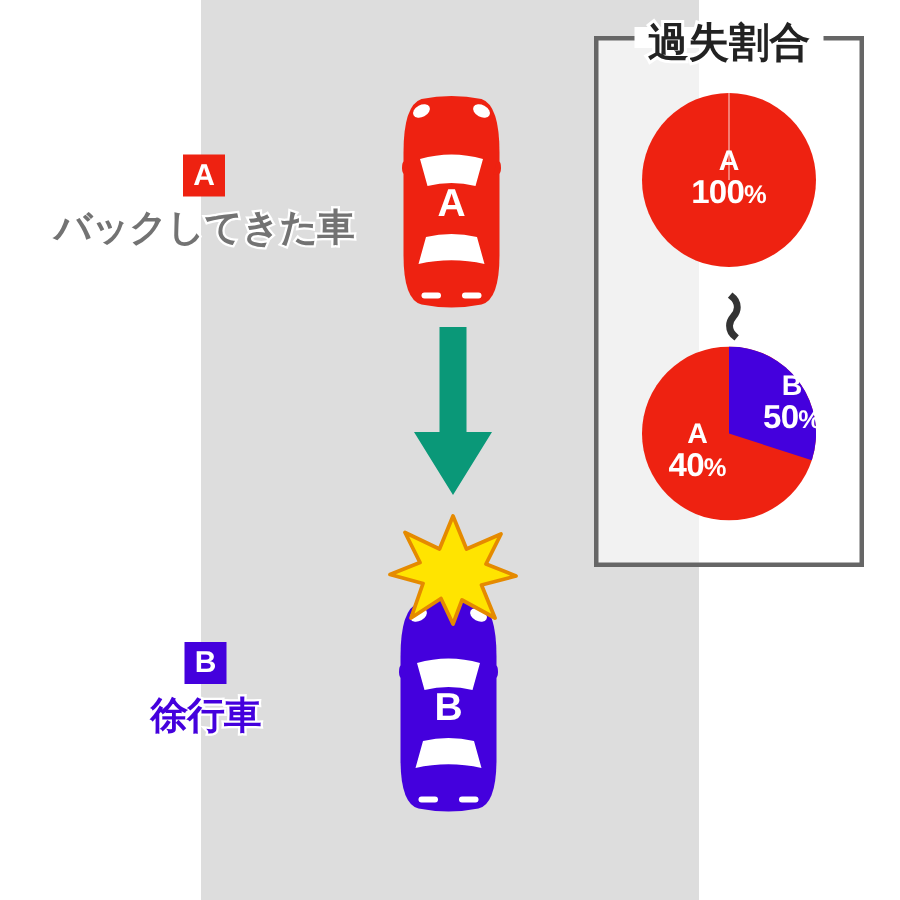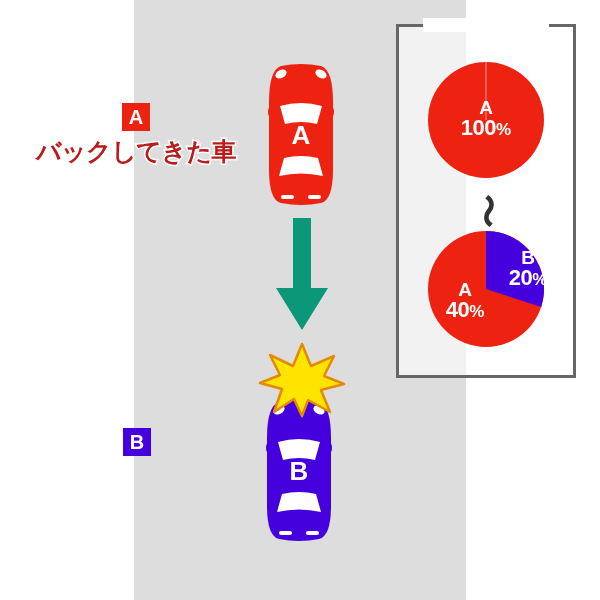--- a/index.html
+++ b/index.html
@@ -49,21 +49,21 @@
   .badge-a { background: #ee2211; }
   .badge-b { background: #4400dd; }
   .label-text {
     font-size: 25px;
     font-weight: bold;
     letter-spacing: -0.5px;
     margin-top: 4px;
     -webkit-text-stroke: 3px #ffffff;
     paint-order: stroke fill;
   }
-  .label-a .label-text { color: #b91c1c; }
+  .label-a .label-text { color: #737373; }
   .label-b .label-text { color: #4400dd; }
 
   #label-a { left: 16px; top: 103px; width: 240px; }
   #label-b { left: 62px; top: 428px; width: 150px; }
 
   
   .car {
     position: absolute;
     width: 68px;
     height: 144px;
@@ -179,20 +179,21 @@
 
   <div class="road"></div>
 
   <div class="car-label label-a" id="label-a">
     <div class="badge badge-a">A</div>
     <div class="label-text">バックしてきた車</div>
   </div>
 
   <div class="car-label label-b" id="label-b">
     <div class="badge badge-b">B</div>
+    <div class="label-text">徐行車</div>
   </div>
 
   <svg class="car" id="car-a" viewBox="0 0 68 144">
     <path d="M2 40 Q2 8 14 4 Q34 0 54 4 Q66 8 66 40 L66 108 Q66 138 54 141 Q34 145 14 141 Q2 138 2 108 Z" fill="#ee2211"></path>
     <path d="M0 46 Q-3 44 -3 50 Q-3 56 2 54 Z" fill="#ee2211" transform="translate(4,0)"></path>
     <path d="M68 46 Q71 44 71 50 Q71 56 66 54 Z" fill="#ee2211" transform="translate(-4,0)"></path>
     <ellipse cx="14" cy="12" rx="6" ry="4" fill="#ffffff" transform="rotate(-28 14 12)"></ellipse>
     <ellipse cx="54" cy="12" rx="6" ry="4" fill="#ffffff" transform="rotate(28 54 12)"></ellipse>
     <path d="M13 44 Q34 38 55 44 L50 62 Q34 58 18 62 Z" fill="#ffffff"></path>
     <path d="M17 96 Q34 92 51 96 L56 114 Q34 109 12 114 Z" fill="#ffffff"></path>
@@ -217,38 +218,39 @@
     <rect x="41" y="133" width="13" height="4" rx="2" fill="#ffffff"></rect>
     <text x="34" y="82" text-anchor="middle" font-family="Liberation Sans, sans-serif" font-size="26" font-weight="bold" fill="#ffffff">B</text>
   </svg>
 
   <svg id="crash" viewBox="0 0 88 76">
     <path d="M44 2 L53 24 L76 14 L66 34 L86 42 L63 48 L72 70 L50 58 L44 74 L36 57 L16 70 L24 47 L2 41 L22 33 L12 13 L35 24 Z" fill="#ffe400" stroke="#e58a00" stroke-width="2.5" stroke-linejoin="round"></path>
   </svg>
 
   <div id="panel"></div>
   <div id="title-mask"></div>
+  <div id="panel-title">過失割合</div>
 
   <svg class="pie-wrap" id="pie1" viewBox="0 0 116 116">
     <circle cx="58" cy="58" r="58" fill="#ee2211"></circle>
     <line x1="58" y1="0" x2="58" y2="58" stroke="#ffffff" stroke-width="1" opacity="0.55"></line>
   </svg>
   <div class="pie-label" id="p1-a">
     <span class="who">A</span>
     <span class="num">100</span><span class="pct">%</span>
   </div>
 
   <div id="tilde">〜</div>
 
   <svg class="pie-wrap" id="pie2" viewBox="0 0 116 116">
     <circle cx="58" cy="58" r="58" fill="#ee2211"></circle>
     <path d="M58 58 L58 0 A58 58 0 0 1 113.2 75.9 Z" fill="#4400dd"></path>
   </svg>
   <div class="pie-label" id="p2-b">
     <span class="who">B</span>
-    <span class="num">20</span><span class="pct">%</span>
+    <span class="num">50</span><span class="pct">%</span>
   </div>
   <div class="pie-label" id="p2-a">
     <span class="who">A</span>
     <span class="num">40</span><span class="pct">%</span>
   </div>
 
 </div>
 
 </body></html>

